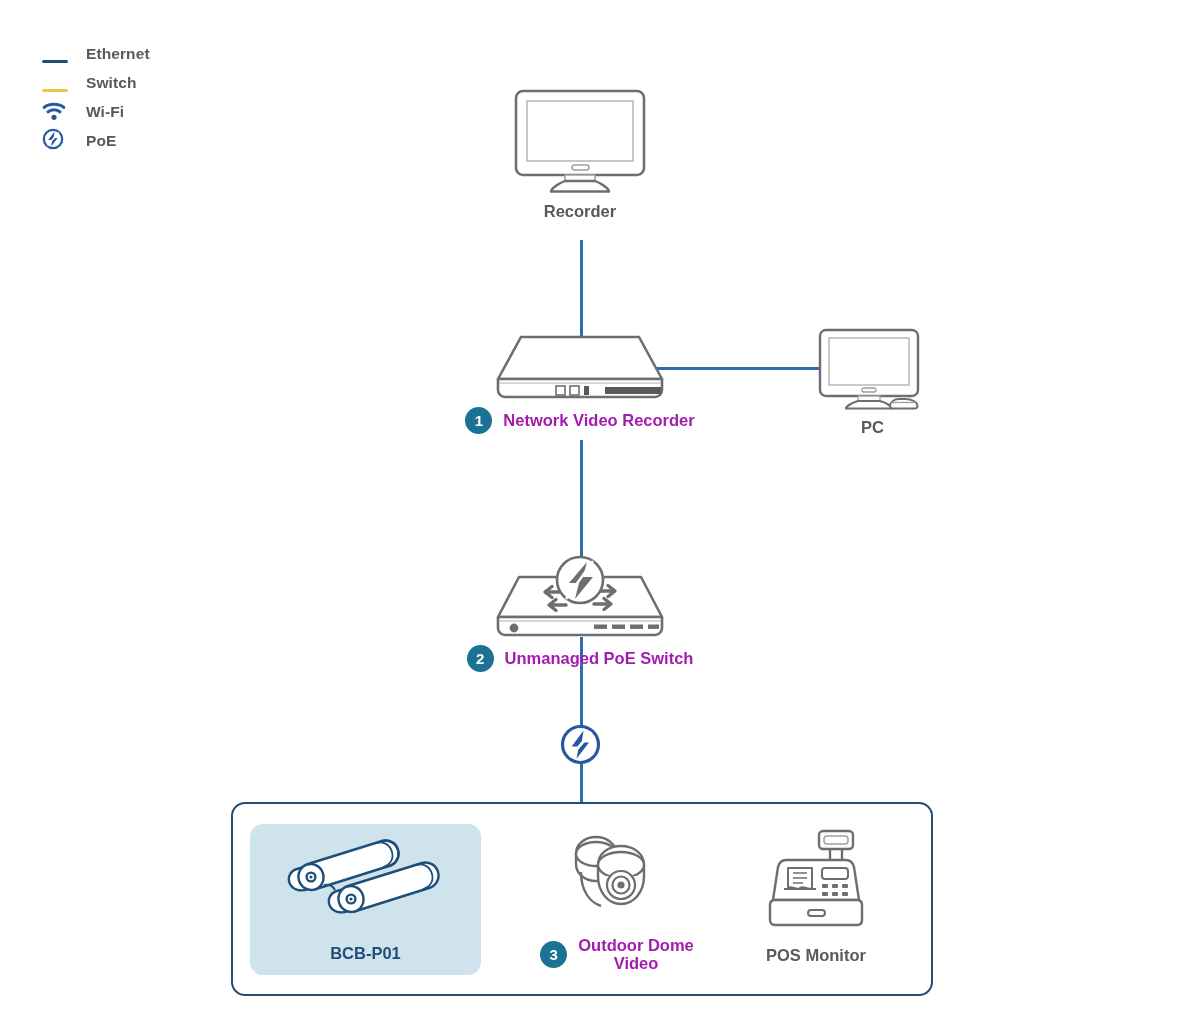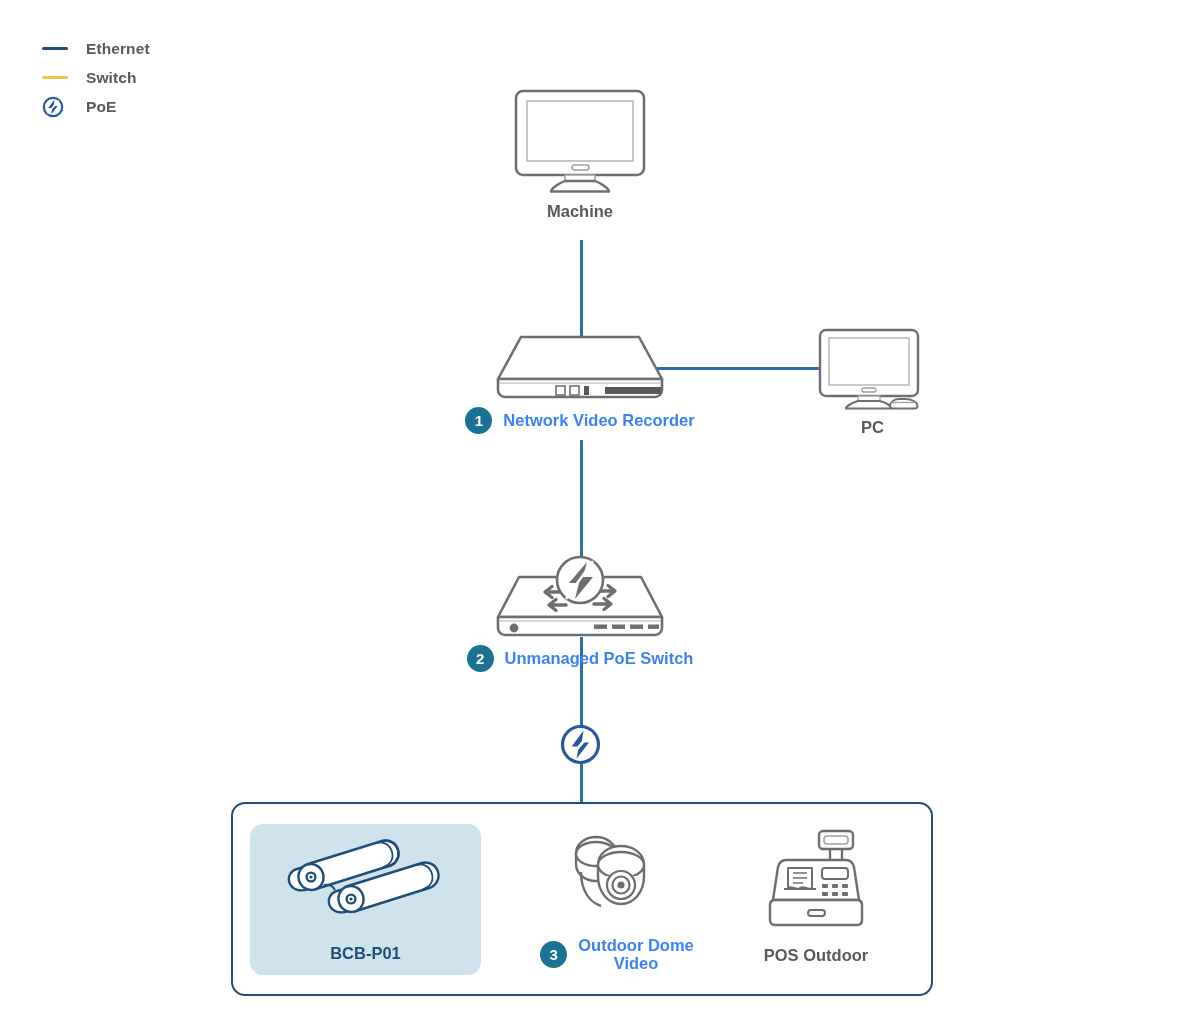--- a/index.html
+++ b/index.html
@@ -24,21 +24,21 @@
 
   
   #legend {
     position: absolute;
     left: 42px;
     top: 34px;
     width: 220px;
   }
   .legend-row {
     display: flex;
-    align-items: center;
+    align-items: flex-end;
     height: 29px;
   }
   .legend-key {
     width: 30px;
     display: flex;
     align-items: center;
     justify-content: flex-start;
   }
   .legend-line {
     display: block;
@@ -98,21 +98,21 @@
     font-size: 15px;
     font-weight: bold;
     display: flex;
     align-items: center;
     justify-content: center;
     margin-right: 11px;
   }
   .caption-accent {
     font-size: 16.5px;
     font-weight: bold;
-    color: #3b82f6;
+    color: #a21caf;
     white-space: nowrap;
     line-height: 1.12;
     text-align: center;
   }
 
   
   #device-group {
     position: absolute;
     left: 231px;
     top: 802px;
@@ -159,20 +159,30 @@
       <span class="legend-label">Ethernet</span>
     </div>
 
     <div class="legend-row">
       <span class="legend-key">
         <span class="legend-line" style="background:#f2c14b;"></span>
       </span>
       <span class="legend-label">Switch</span>
     </div>
 
+    <div class="legend-row">
+      <span class="legend-key">
+        <svg width="24" height="19" viewBox="0 0 24 19">
+          <path d="M2.2 5.4 C6.6 1.2 17.4 1.2 21.8 5.4" stroke="#2659a0" stroke-width="3.1" fill="none" stroke-linecap="round"></path>
+          <path d="M6.0 9.8 C9.0 7.0 15.0 7.0 18.0 9.8" stroke="#2659a0" stroke-width="3.1" fill="none" stroke-linecap="round"></path>
+          <circle cx="12" cy="15.3" r="2.6" fill="#2659a0"></circle>
+        </svg>
+      </span>
+      <span class="legend-label">Wi-Fi</span>
+    </div>
 
     <div class="legend-row">
       <span class="legend-key">
         <svg width="22" height="22" viewBox="0 0 22 22">
           <circle cx="11" cy="11" r="9.2" stroke="#2659a0" stroke-width="2.2" fill="none"></circle>
           <path d="M12.6 3.6 L6.2 12.0 L10.2 12.0 L9.0 18.6 L15.6 10.0 L11.6 10.0 Z" fill="#2659a0"></path>
           <line x1="16.8" y1="4.6" x2="5.6" y2="17.6" stroke="#ffffff" stroke-width="1.6"></line>
         </svg>
       </span>
       <span class="legend-label">PoE</span>
@@ -191,21 +201,21 @@
   <div class="node" style="left:480px; top:88px; width:200px;">
     <span>
       <svg width="134" height="108" viewBox="0 0 134 108">
         <rect x="3" y="3" width="128" height="84" rx="7" ry="7" fill="#ffffff" stroke="#6d6e71" stroke-width="2.6"></rect>
         <rect x="14" y="13" width="106" height="60" fill="#ffffff" stroke="#b7b8ba" stroke-width="1.6"></rect>
         <rect x="59" y="77" width="17" height="5" rx="2.4" fill="#ffffff" stroke="#9c9ea1" stroke-width="1.5"></rect>
         <path d="M52 87 L82 87 L82 93 L52 93 Z" fill="#ffffff" stroke="#9c9ea1" stroke-width="1.5"></path>
         <path d="M52 93 C44 96 38 101 38 103.5 L96 103.5 C96 101 90 96 82 93 Z" fill="#ffffff" stroke="#6d6e71" stroke-width="2.4" stroke-linejoin="round"></path>
       </svg>
     </span>
-    <div class="node-caption">Machine</div>
+    <div class="node-caption">Recorder</div>
   </div>
 
   <div class="node" style="left:430px; top:333px; width:300px;">
     <span>
       <svg width="172" height="68" viewBox="0 0 172 68">
         <path d="M27 4 L145 4 L168 46 L4 46 Z" fill="#ffffff" stroke="#6d6e71" stroke-width="2.6" stroke-linejoin="round"></path>
         <path d="M4 46 L168 46 L168 57 A7 7 0 0 1 161 64 L11 64 A7 7 0 0 1 4 57 Z" fill="#ffffff" stroke="#6d6e71" stroke-width="2.6" stroke-linejoin="round"></path>
         <line x1="5" y1="50" x2="167" y2="50" stroke="#c9cacc" stroke-width="1.6"></line>
         <rect x="62" y="53" width="9" height="9" fill="#ffffff" stroke="#6d6e71" stroke-width="1.6"></rect>
         <rect x="76" y="53" width="9" height="9" fill="#ffffff" stroke="#6d6e71" stroke-width="1.6"></rect>
@@ -350,16 +360,16 @@
           <rect x="78" y="56" width="6" height="4" rx="1"></rect>
           <rect x="58" y="64" width="6" height="4" rx="1"></rect>
           <rect x="68" y="64" width="6" height="4" rx="1"></rect>
           <rect x="78" y="64" width="6" height="4" rx="1"></rect>
         </g>
 
         <path d="M11 72 L93 72 C96 72 98 74 98 77 L98 92 C98 95 96 97 93 97 L11 97 C8 97 6 95 6 92 L6 77 C6 74 8 72 11 72 Z" fill="#ffffff" stroke="#6d6e71" stroke-width="2.4"></path>
         <rect x="44" y="82" width="17" height="6" rx="3" fill="#ffffff" stroke="#6d6e71" stroke-width="2.0"></rect>
       </svg>
     </span>
-    <div class="node-caption" style="margin-top:18px;">POS Outdoor</div>
+    <div class="node-caption" style="margin-top:18px;">POS Monitor</div>
   </div>
 
 </div>
 
 </body></html>

